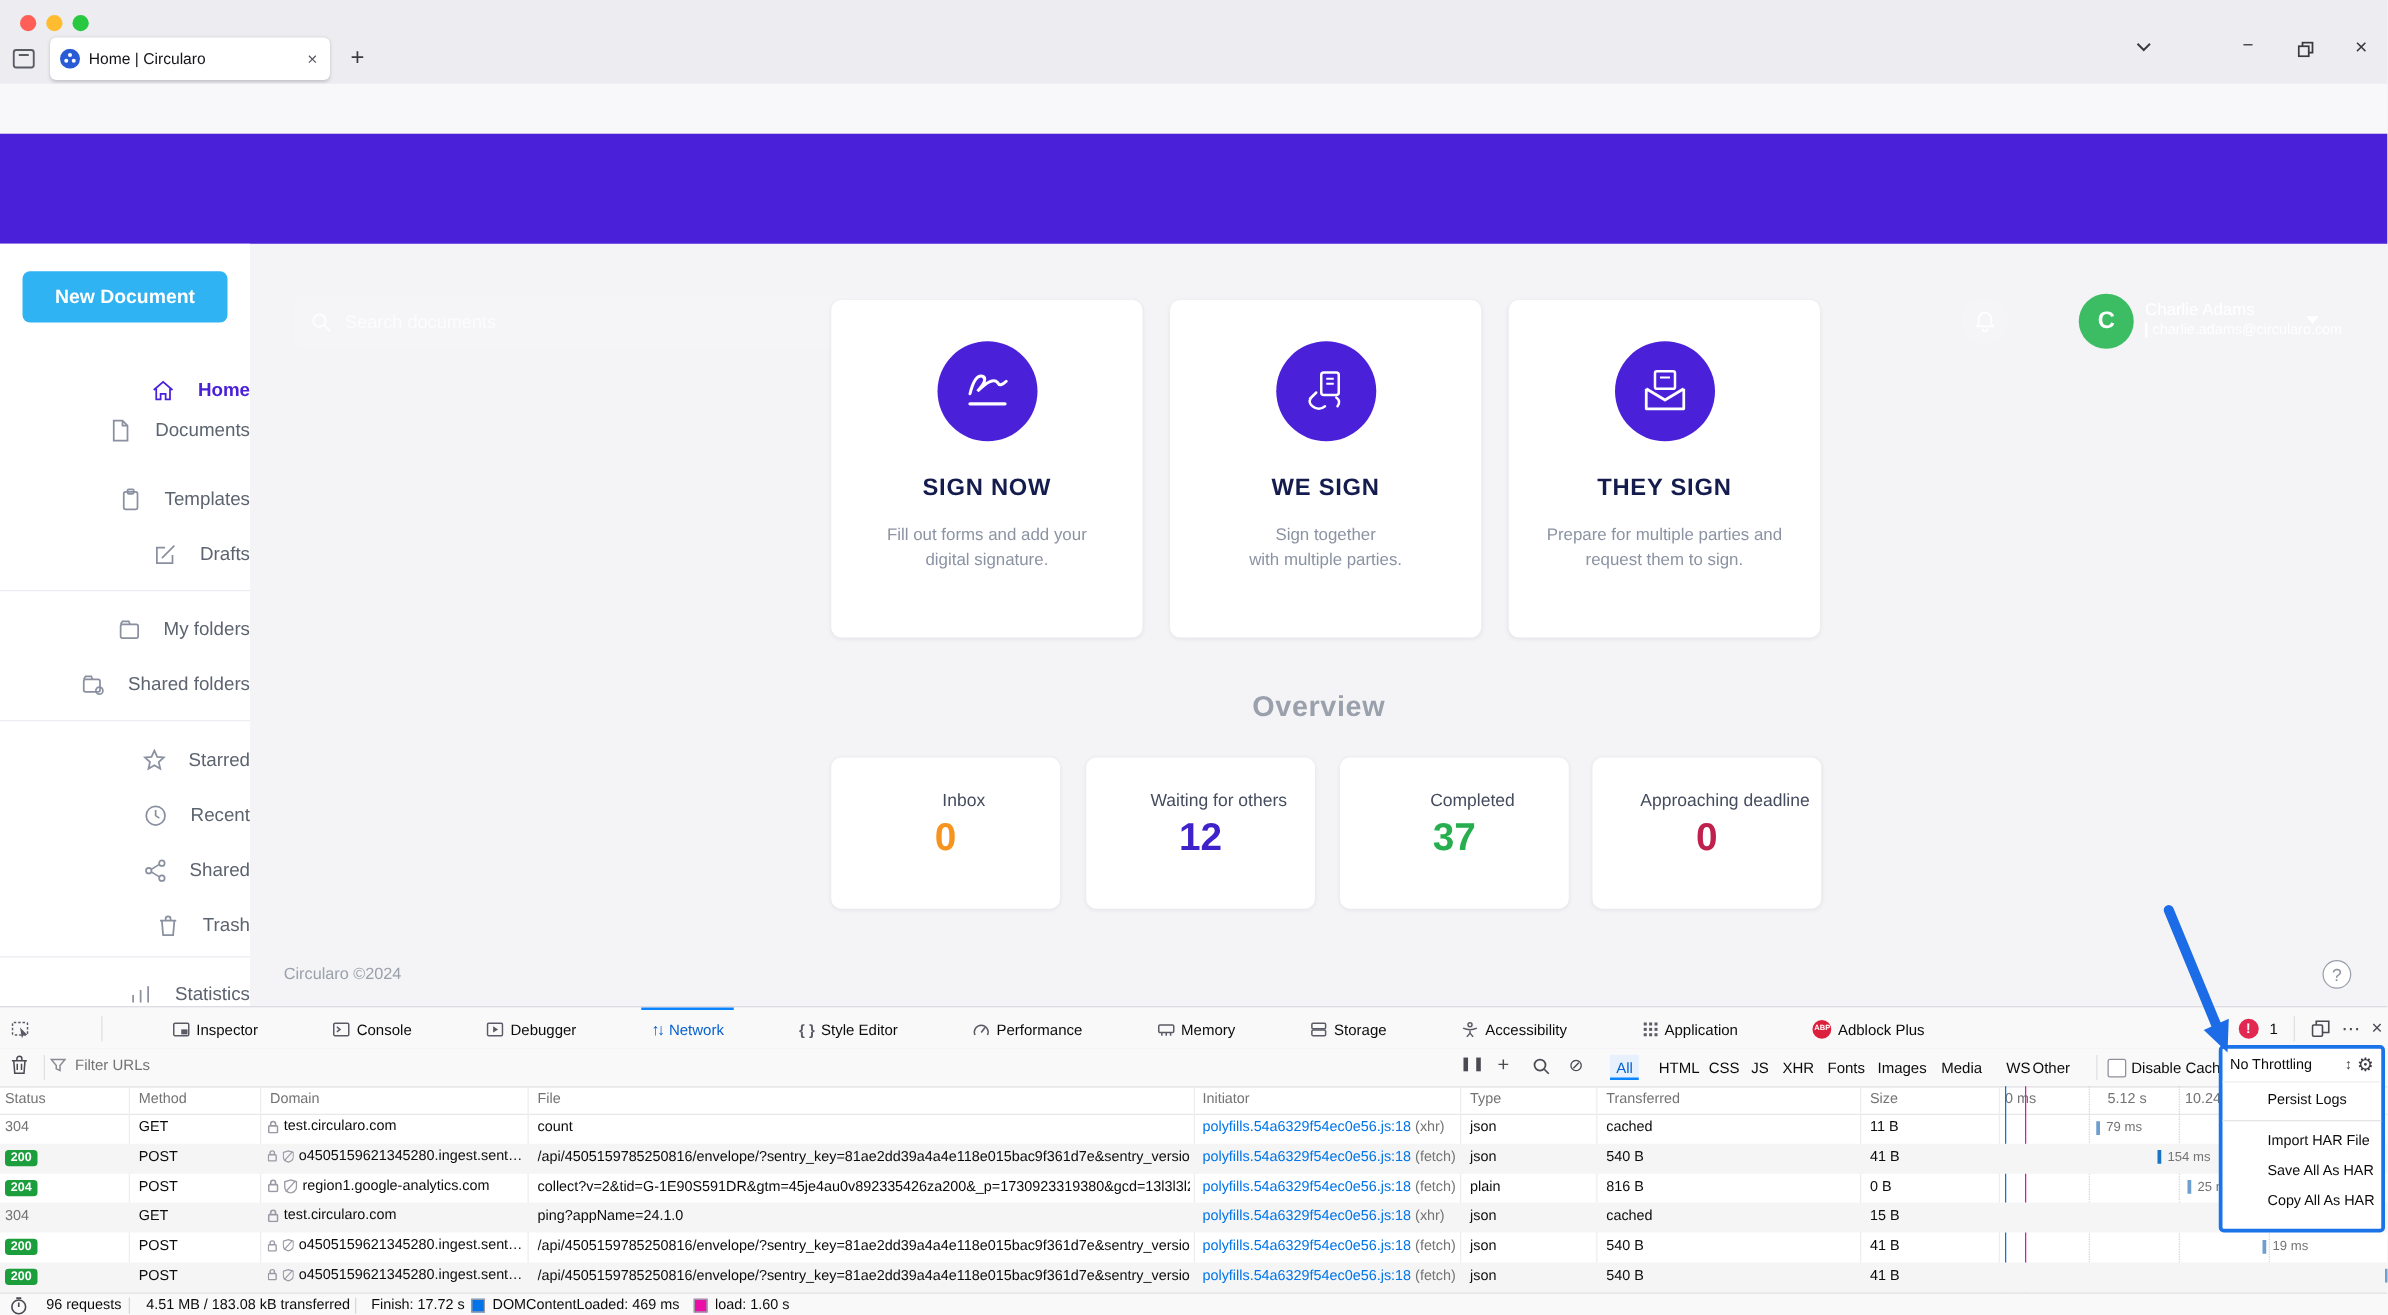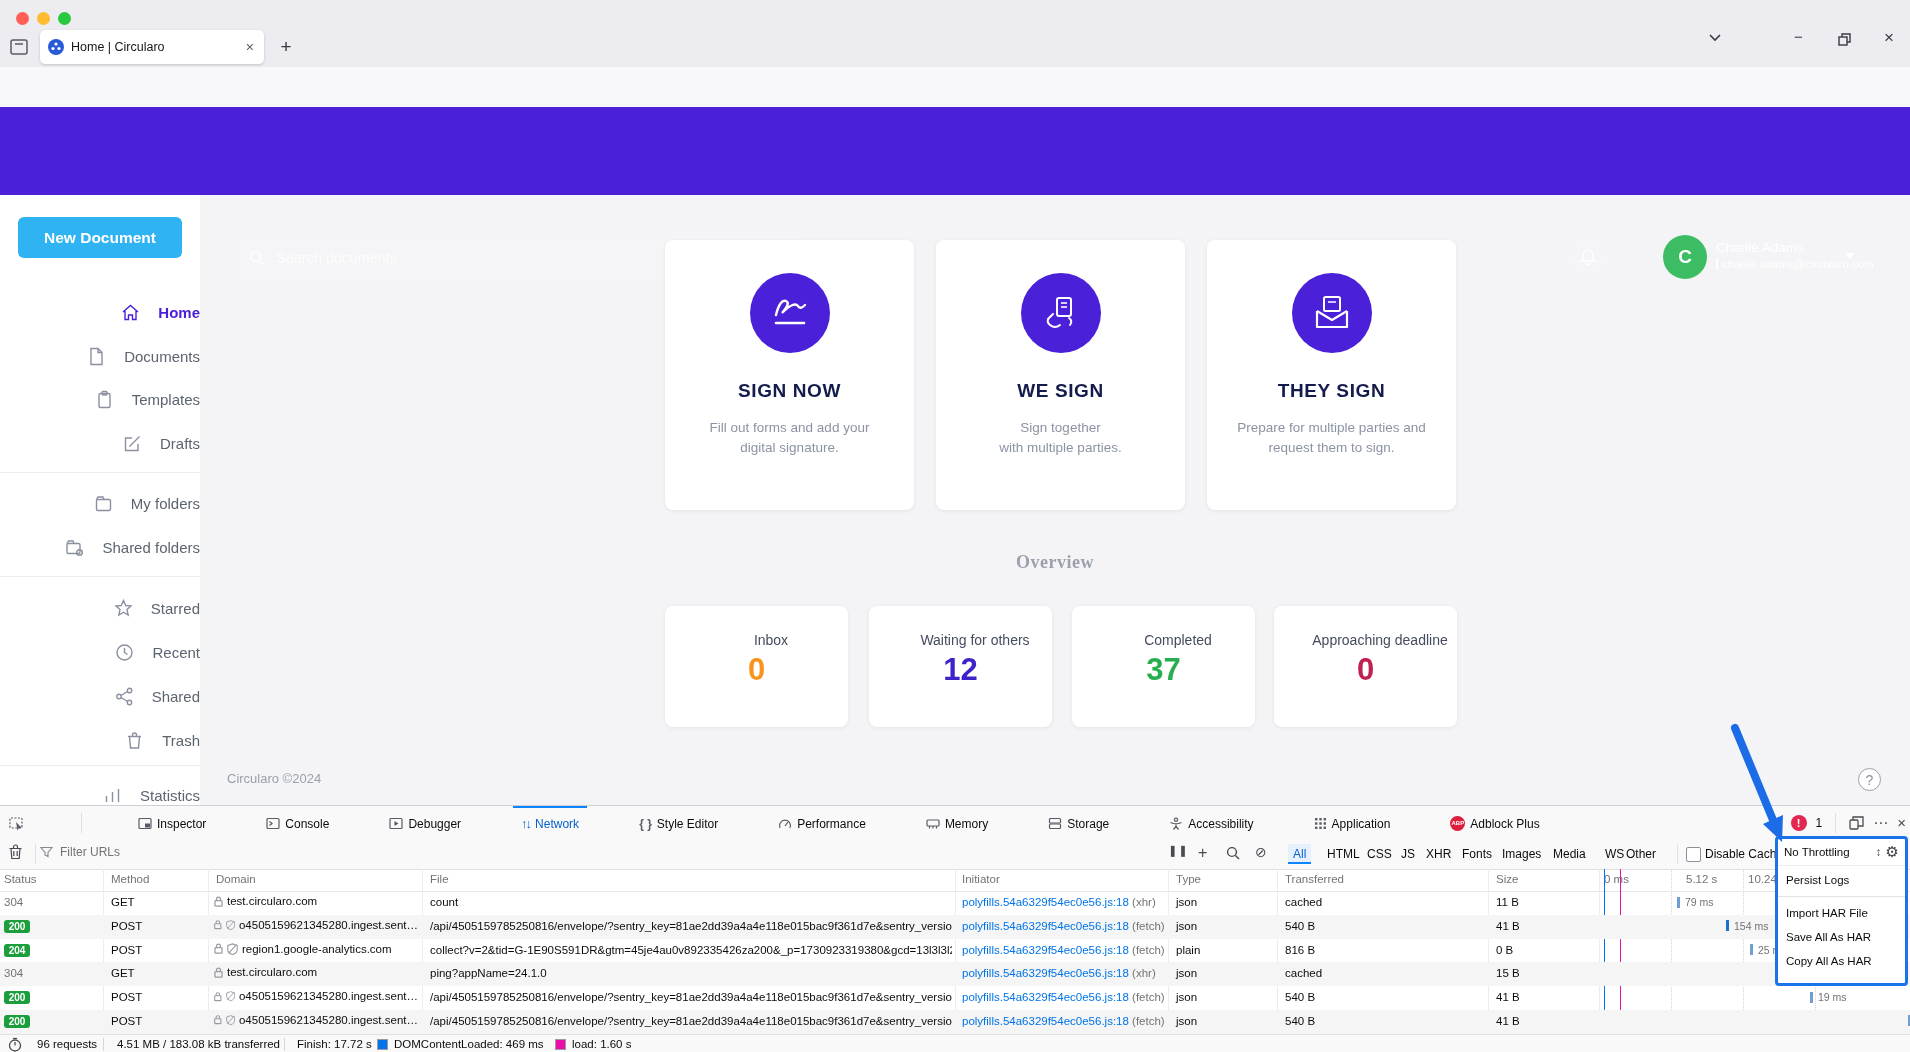--- a/index.html
+++ b/index.html
@@ -58,21 +58,21 @@
   .side-item.active{color:#4a20d9;font-weight:bold;}
   .side-item.active svg{stroke:#4a20d9;}
   .side-div{position:absolute;left:0;width:200px;height:1px;background:#ececf1;}
 
   
   .card{background:#fff;border-radius:8px;box-shadow:0 1px 4px rgba(20,20,60,.07);}
   .action-card{top:240px;width:249px;height:270px;text-align:center;}
   .action-circle{width:80px;height:80px;border-radius:50%;background:#4a20d9;margin:33px auto 0;display:flex;align-items:center;justify-content:center;}
   .action-title{margin-top:27px;font-size:19px;font-weight:bold;color:#141b4d;letter-spacing:.6px;}
   .action-desc{margin-top:16px;font-size:13.5px;color:#8b93a3;line-height:1.5;}
-  #overview-title{left:200px;top:552px;width:1710px;text-align:center;font-size:18px;font-weight:bold;color:#9aa0ac;letter-spacing:.5px;font-family:Liberation Serif, serif;}
+  #overview-title{left:200px;top:552px;width:1710px;text-align:center;font-size:23px;font-weight:bold;color:#9aa0ac;letter-spacing:.5px;}
   .stat-card{top:606px;width:183px;height:121px;text-align:center;}
   .stat-label{margin-top:26px;font-size:14px;color:#454c5e;padding-left:29px;}
   .stat-value{margin-top:4px;font-size:31px;font-weight:bold;}
   #footer-copy{left:227px;top:771px;font-size:13px;color:#9aa0ab;}
   #help-btn{left:1858px;top:768px;width:23px;height:23px;border-radius:50%;border:1.5px solid #9aa0ab;color:#8a909c;font-size:14px;text-align:center;line-height:23px;background:#fff;box-sizing:border-box;}
 
   
   #devtools{left:0;top:805px;width:1910px;height:247px;background:#fff;border-top:1px solid #cfcfd8;font-size:12px;color:#0c0c0d;}
   #dt-tabbar{position:absolute;left:0;top:0;width:1910px;height:33px;background:#f9f9fa;border-bottom:1px solid #e0e0e2;display:flex;align-items:center;gap:44px;}
   .dt-tab{display:flex;align-items:center;gap:5px;padding:0 8px;height:33px;box-sizing:border-box;border-top:2px solid transparent;color:#0c0c0d;}
@@ -121,21 +121,21 @@
 
   #dt-statusbar{position:absolute;left:0;top:228px;width:1910px;height:19px;background:#f9f9fa;border-top:1px solid #e0e0e2;font-size:11.5px;color:#0c0c0d;}
   .sb{position:absolute;top:3px;white-space:nowrap;}
   .sbdiv{position:absolute;top:3px;width:1px;height:13px;background:#d7d7db;}
   .swatch{position:absolute;top:4px;width:11px;height:11px;border:1px solid #9a9aa5;box-sizing:border-box;}
 
   
   #har-panel{left:1775px;top:836px;width:133px;height:150px;background:#fff;border:3px solid #1a73e8;border-radius:4px;box-sizing:border-box;z-index:30;font-size:11.5px;color:#0c0c0d;}
   #throttle-row{height:26px;display:flex;align-items:center;padding:0 6px;gap:4px;border-bottom:1px solid #eee;}
   #throttle-label{flex:1;}
-  .har-item{height:24px;line-height:24px;padding-left:8px;white-space:nowrap;}
+  .har-item{height:24px;line-height:24px;padding-left:36px;white-space:nowrap;}
   #har-first{height:28px;line-height:28px;}
   #har-div{height:1px;background:#e4e4e8;margin:2px 0 4px;}
 
   #annot-arrow{left:1690px;top:700px;z-index:40;pointer-events:none;}
 </style>
 </head>
 <body>
 
 <div id="titlebar" class="abs">
   <div id="tl-red" class="abs traffic"></div>
@@ -245,21 +245,21 @@
 
 <div id="sidebar" class="abs">
   <button id="new-doc-btn">New Document</button>
 
   <div class="side-item active" style="top:95px">
     <svg class="ic" viewBox="0 0 19 19">
         <path d="M2 9 L9.5 2.5 L17 9 M4 8 V16.5 H7.5 V12 H11.5 V16.5 H15 V8"></path>
       </svg>
     <span>Home</span>
   </div>
-  <div class="side-item" style="top:139px">
+  <div class="side-item" style="top:127px">
     <svg class="ic" viewBox="0 0 19 19">
         <path d="M4 1.5 h7 l4 4 v12 h-11 z M11 1.5 v4 h4"></path>
       </svg>
     <span>Documents</span>
   </div>
   <div class="side-item" style="top:182px">
     <svg class="ic" viewBox="0 0 19 19">
         <rect x="4" y="3.5" width="11" height="14" rx="1.5"></rect>
         <rect x="7" y="1.5" width="5" height="3.5" rx="1"></rect>
       </svg>

